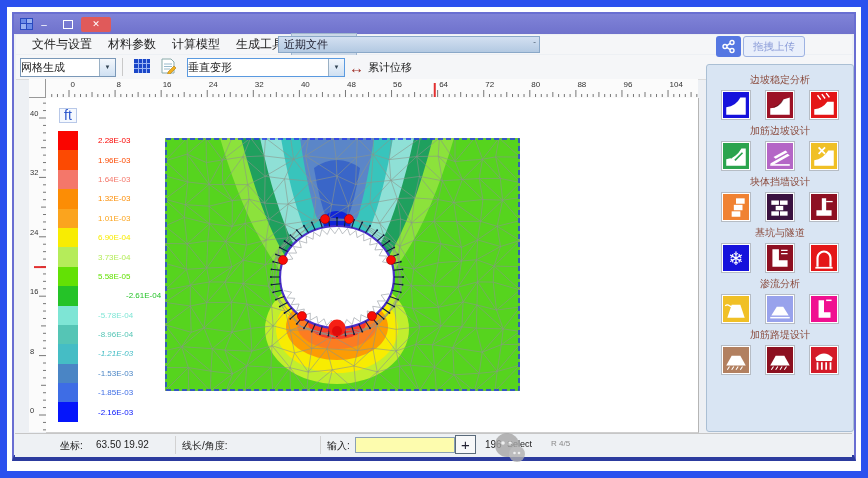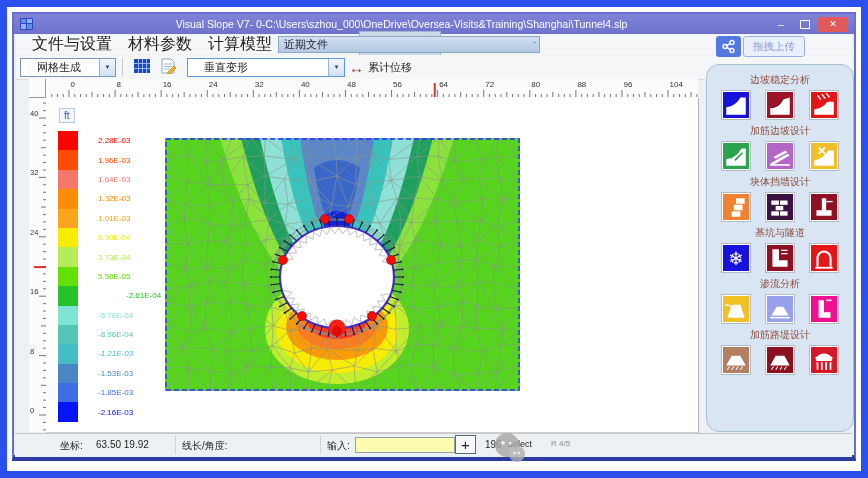--- a/index.html
+++ b/index.html
@@ -13,61 +13,61 @@
   .titlebar{left:14px;top:14px;width:840px;height:20px;display:flex;align-items:center;
             background:linear-gradient(#8083d8,#6f72cc);color:#fff;font-size:10.5px}
   .titlebar .title{flex:1;text-align:center;white-space:nowrap;overflow:hidden}
   .appicon{width:13px;height:12px;margin-left:6px}
   .winbtn{width:22px;height:15px;display:flex;align-items:center;justify-content:center;
           color:#fff;font-size:10px;margin-right:2px}
   .winbtn.close{width:30px;background:#e05a5a;border-radius:2px;margin-right:6px;font-size:9px}
   .maxglyph{width:8px;height:7px;border:1px solid #fff}
   
   .menubar{left:16px;top:35px;width:836px;height:19px;background:#f5f6f8;display:flex;
-           align-items:center;font-size:16px;color:#222}
+           align-items:center;font-size:12px;color:#222}
   .menu-item{padding:2px 8px;white-space:nowrap}
   .menu-item.active{background:#ccd9e8;outline:1px solid #9fb6cf}
   .recent-combo{left:278px;top:36px;width:262px;height:17px;background:linear-gradient(#d3e0f1,#b3c9e2);
                 border:1px solid #8aa8c8;font-size:11px;color:#223;display:flex;align-items:center;
                 padding-left:5px;box-sizing:border-box}
   .recent-combo .arrow{position:absolute;right:3px;font-size:8px;color:#456}
   
   .upload{left:716px;top:36px;height:21px;display:flex;z-index:40}
   .upload .uicon{width:25px;height:21px;background:#5577e2;border-radius:3px;display:flex;
                  align-items:center;justify-content:center}
   .upload .ubtn{width:60px;height:19px;margin-left:2px;background:#e9effb;border:1px solid #9db2e2;
                 border-radius:3px;color:#8b9cd8;font-size:10.5px;display:flex;align-items:center;
                 justify-content:center}
   
   .toolbar{left:16px;top:55px;width:836px;height:24px;background:#f5f6f8;display:flex;
            align-items:center;font-size:11px;color:#222;border-bottom:1px solid #dcdcdc}
   .combo{height:19px;background:#fff;border:1px solid #7a98b8;display:flex;align-items:center;
-         font-size:11px;padding:0 16px;position:relative;box-sizing:border-box}
+         font-size:11px;padding:0 0;position:relative;box-sizing:border-box}
   .combo .carrow{position:absolute;right:0;top:0;bottom:0;width:15px;
                  background:linear-gradient(#f3f7fc,#cfe0f2);border-left:1px solid #9ab0c4;
                  display:flex;align-items:center;justify-content:center;font-size:7px;color:#345}
   .tool-sep{width:1px;height:18px;background:#c9c9c9;margin:0 6px}
   .arrow2{color:#a03028;font-size:15px;margin:0 4px;line-height:1}
   
   .corner{left:29px;top:79px;width:17px;height:19px;background:#fbfbfb;
           border-right:1px solid #999;border-bottom:1px solid #999;box-sizing:border-box}
   .hruler{left:46px;top:79px;width:652px;height:19px;background:#fbfbfb;border-bottom:1px solid #999}
   .vruler{left:29px;top:98px;width:17px;height:334px;background:#fbfbfb;border-right:1px solid #999}
   .canvas{left:46px;top:98px;width:652px;height:334px;background:#fff;
           border-right:1px solid #b5b5b5;border-bottom:1px solid #cfcfcf}
   
-  .legend-unit{left:13px;top:10px;font-size:10px;color:#2a56cc;border:1px solid #b8c8e8;
+  .legend-unit{left:13px;top:10px;font-size:14px;color:#2a56cc;border:1px solid #b8c8e8;
                background:#f5f9ff;padding:0 4px;line-height:13px}
   .legend{left:12px;top:33px}
   .legend-row{display:flex;align-items:center;height:19.4px}
   .legend-row .sw{width:20px;height:19.4px}
   .legend-row .lv{margin-left:20px;font-size:8px;white-space:nowrap}
   
   .sidebar{left:706px;top:64px;width:148px;height:368px;background:#d9e5f3;
-           border:1px solid #aabfd4;border-radius:13px;box-sizing:border-box;
+           border:1px solid #aabfd4;border-radius:3px;box-sizing:border-box;
            display:flex;flex-direction:column;padding-top:8px}
   .side-sec{display:flex;flex-direction:column;align-items:center;margin-bottom:4px}
   .side-label{font-size:10px;color:#8a4a3c;margin-bottom:3px;white-space:nowrap}
   .side-icons{display:flex;gap:14px}
   .sicon{width:30px;height:30px;background:#fff;border:1px solid #b6bcc4;display:flex;
          align-items:center;justify-content:center;box-sizing:border-box}
   
   .statusbar{left:15px;top:433px;width:837px;height:23px;background:#eef1f4;
              border-top:1px solid #c6c6c6;font-size:10px;color:#222}
   .statusbar .sb{position:absolute;top:5px;white-space:nowrap}
@@ -88,21 +88,20 @@
 <div class="abs window"></div>
 
 <div class="abs titlebar">
   <svg class="appicon" viewBox="0 0 13 12">
     <rect width="13" height="12" fill="#2a4ac0"></rect>
       <rect x="1" y="1" width="5" height="4" fill="#6a8ae8"></rect>
     <rect x="7" y="1" width="5" height="4" fill="#98b0f0"></rect>
       <rect x="1" y="6" width="5" height="5" fill="#98b0f0"></rect>
     <rect x="7" y="6" width="5" height="5" fill="#6a8ae8"></rect>
   </svg>
-  <span class="title">Visual Slope V7- 0-C:\Users\szhou_000\OneDrive\Oversea-Visits&amp;Training\Shanghai\Tunnel4.slp</span>
   <span class="winbtn">–</span>
   <span class="winbtn">
       <span class="maxglyph"></span>
     </span>
   <span class="winbtn close">✕</span>
 </div>
 
 <div class="abs menubar">
   <span style="width:8px"></span>
   <span id="menu-items" style="display:flex">

